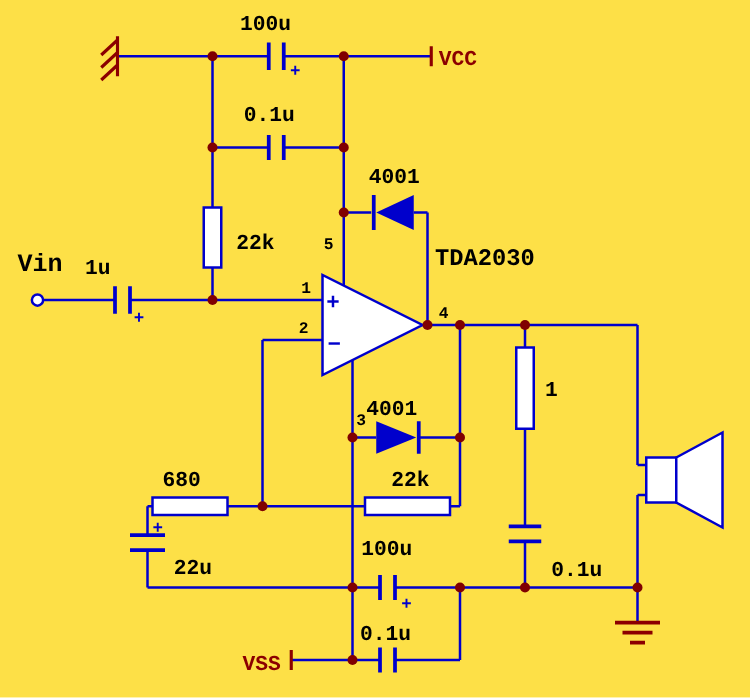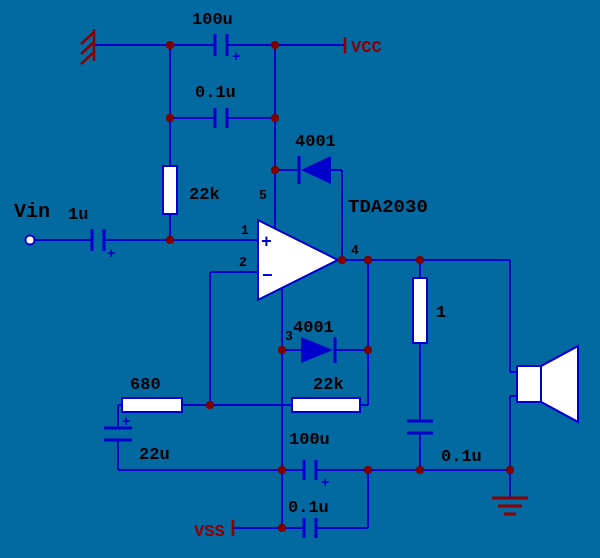--- a/index.html
+++ b/index.html
@@ -1,16 +1,16 @@
 <!DOCTYPE html>
 <html><head>
 <meta charset="utf-8">
 <style>
   html,body{margin:0;padding:0;background:#ffffff;}
-  .stage{width:600px;height:558px;position:relative;background:#0369a1;overflow:hidden;}
+  .stage{width:600px;height:558px;position:relative;background:#fde047;overflow:hidden;}
   svg text{font-family:"Liberation Mono","DejaVu Sans Mono",monospace;font-weight:bold;}
   .val{font-size:17px;fill:#000000;}
   .big{font-size:19px;fill:#000000;}
   .vin{font-size:20px;fill:#000000;}
   .pin{font-size:13px;fill:#000000;}
   .pwr{font-size:17px;fill:#8b0000;}
   .pol{font-size:14px;fill:#0000cc;}
   .ops{font-size:18px;fill:#0000cc;}
 </style>
 </head>

